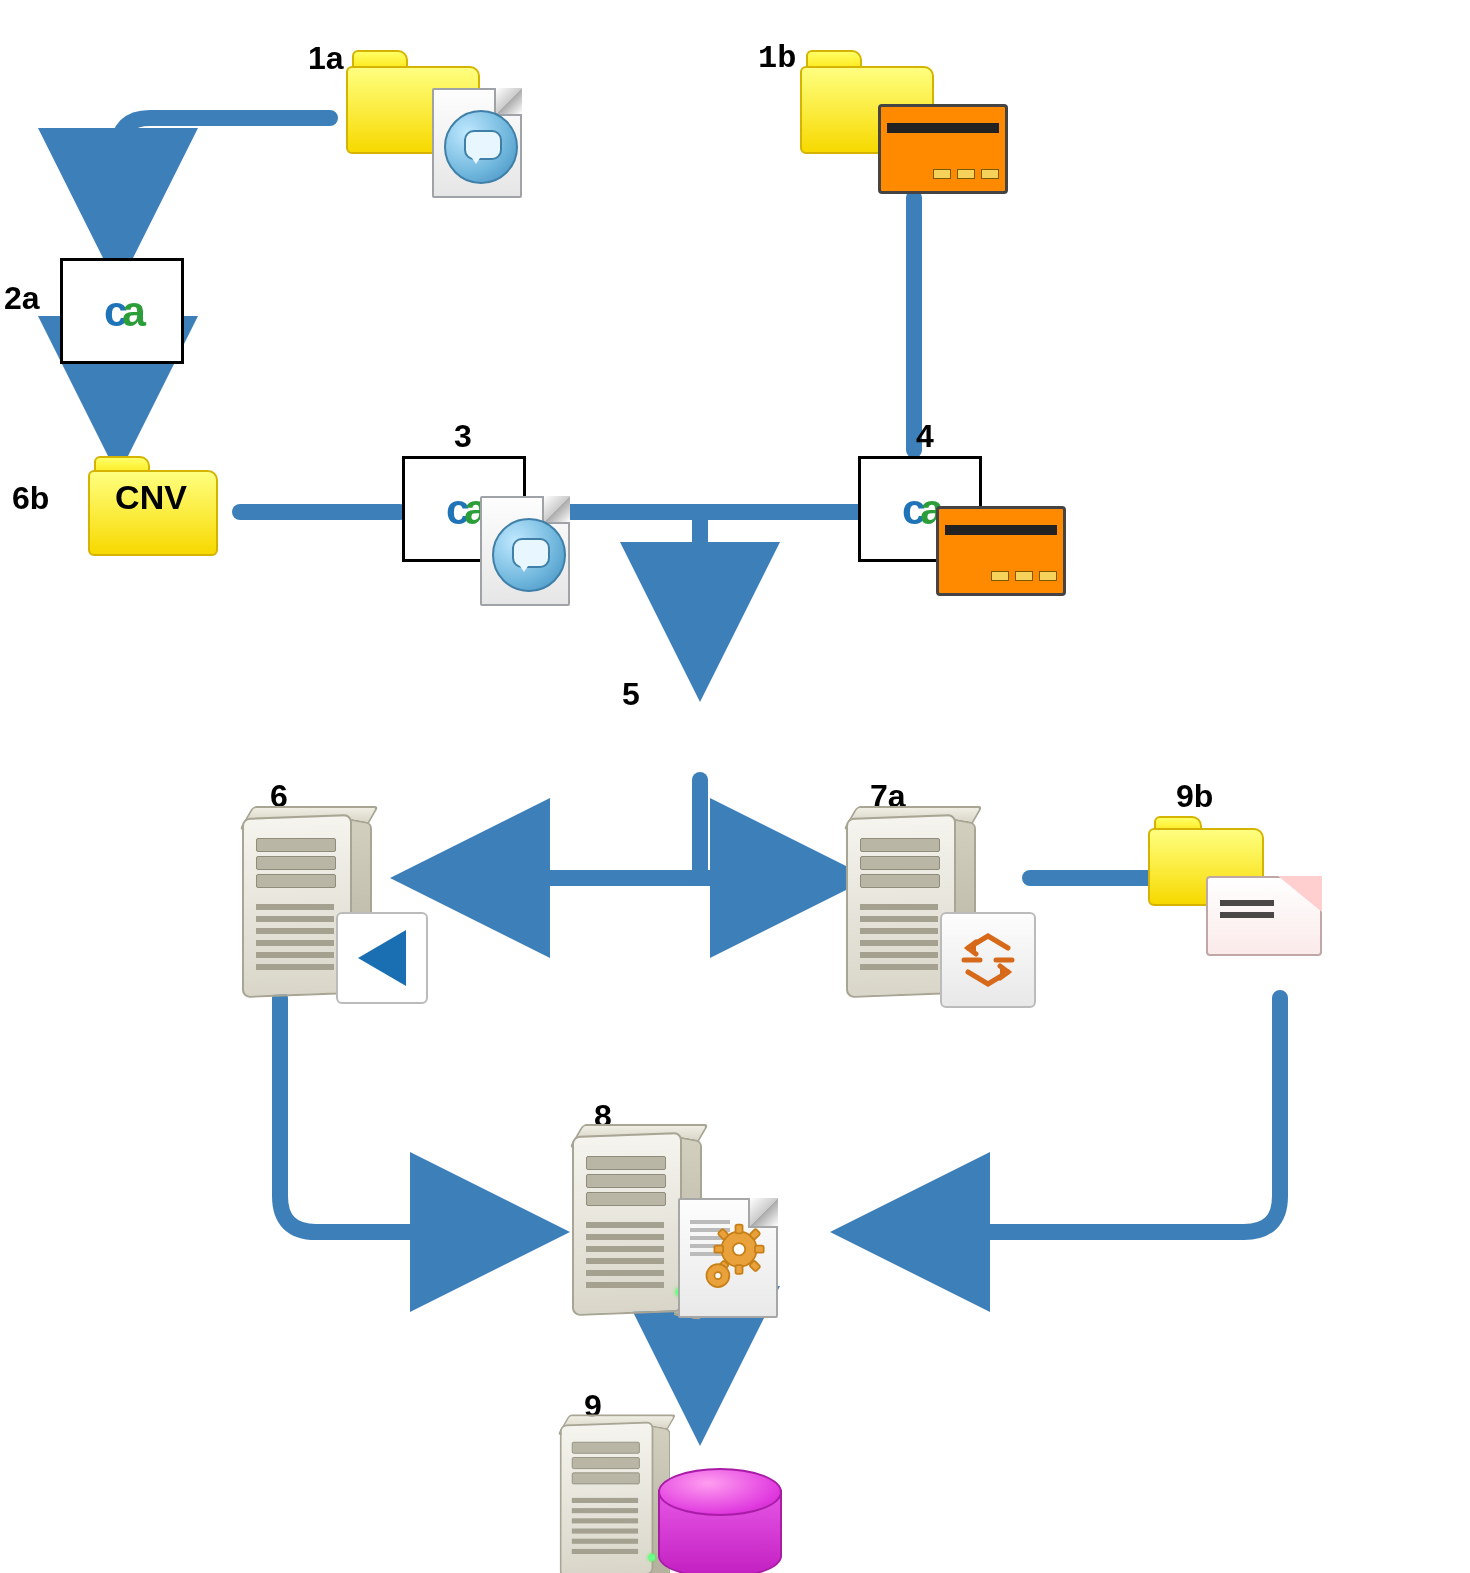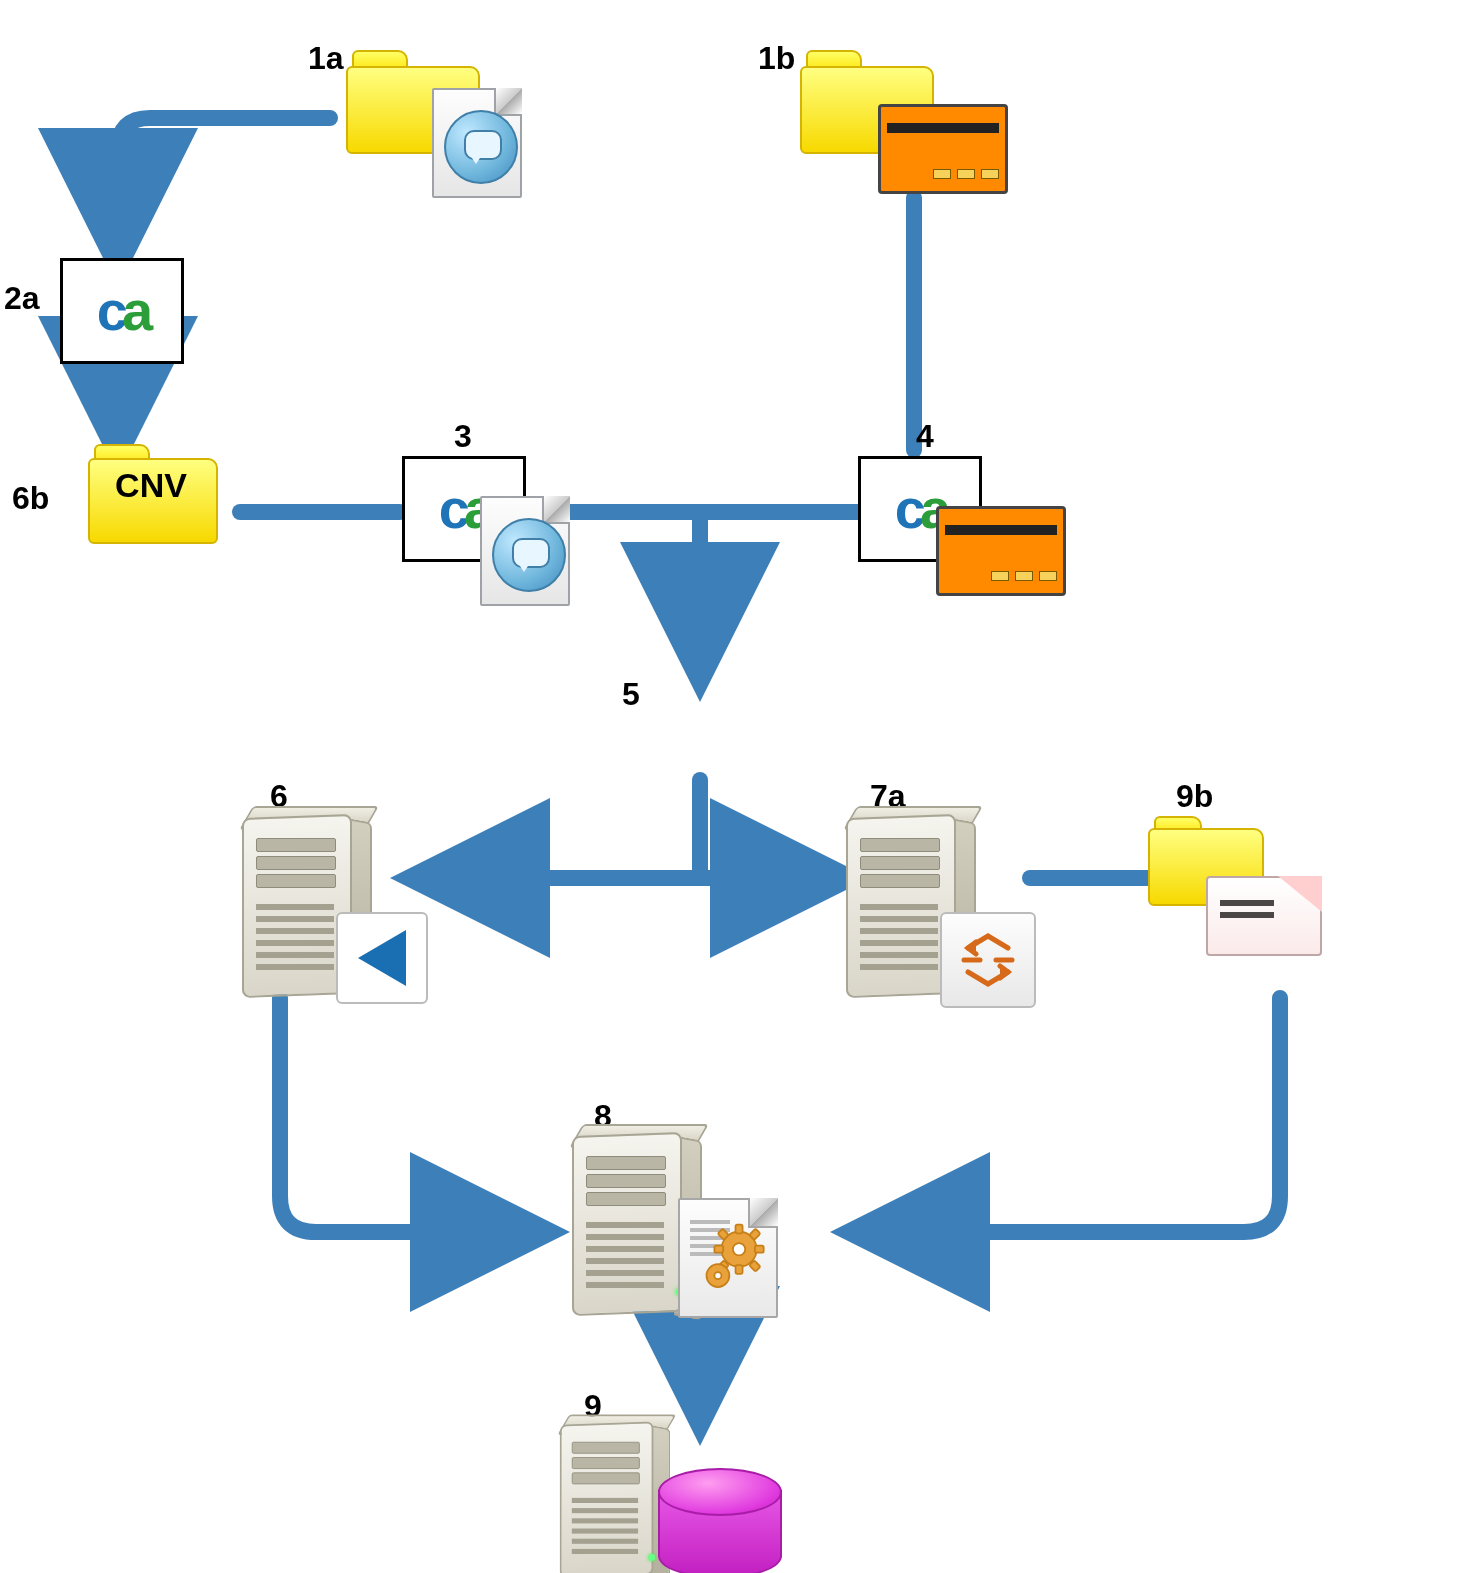--- a/index.html
+++ b/index.html
@@ -158,21 +158,21 @@
   .ca-box {
     position: relative;
     width: 118px;
     height: 100px;
     background: #fff;
     border: 3px solid #000;
   }
   .ca-text {
     font-family: Arial, sans-serif;
     font-weight: 900;
-    font-size: 56px;
+    font-size: 43px;
     letter-spacing: -6px;
     line-height: 100px;
     text-align: center;
   }
   .ca-c { color: #1f74b7; }
   .ca-a { color: #2b9e3a; }
   
   .server {
     position: relative;
     width: 150px;
@@ -426,21 +426,21 @@
   <div class="node" style="left:432px; top:88px;">
     <div class="doc">
         <div class="fold"></div>
       </div>
     <div class="chat-bubble" style="position:absolute; left:12px; top:22px;">
       <div class="bubble-sm"></div>
         <div class="tail"></div>
     </div>
   </div>
 
-  <div class="label" style="left:758px; top:40px;">1b</div>
+  <div class="label" style="left:758px; top:40px;font-family:Liberation Mono, monospace;">1b</div>
   <div class="node" style="left:800px; top:50px;">
     <div class="folder">
       <div class="tab"></div>
         <div class="body"></div>
     </div>
   </div>
   <div class="node" style="left:878px; top:104px;">
     <div class="card">
       <div class="bar"></div>
       <div class="strip">
@@ -452,21 +452,21 @@
   </div>
 
   <div class="label" style="left:4px; top:280px;">2a</div>
   <div class="node" style="left:60px; top:258px;">
     <div class="ca-box">
       <div class="ca-text"><span class="ca-c">c</span><span class="ca-a">a</span></div>
     </div>
   </div>
 
   <div class="label" style="left:12px; top:480px;">6b</div>
-  <div class="node" style="left:60px; top:444px;padding-left:28px;">
+  <div class="node" style="left:60px; top:456px;padding-left:28px;">
     <div class="folder md">
       <div class="tab"></div>
         <div class="body"></div>
       <div class="inner-label">CNV</div>
     </div>
   </div>
 
   <div class="label" style="left:454px; top:418px;">3</div>
   <div class="node" style="left:402px; top:456px;">
     <div class="ca-box">

